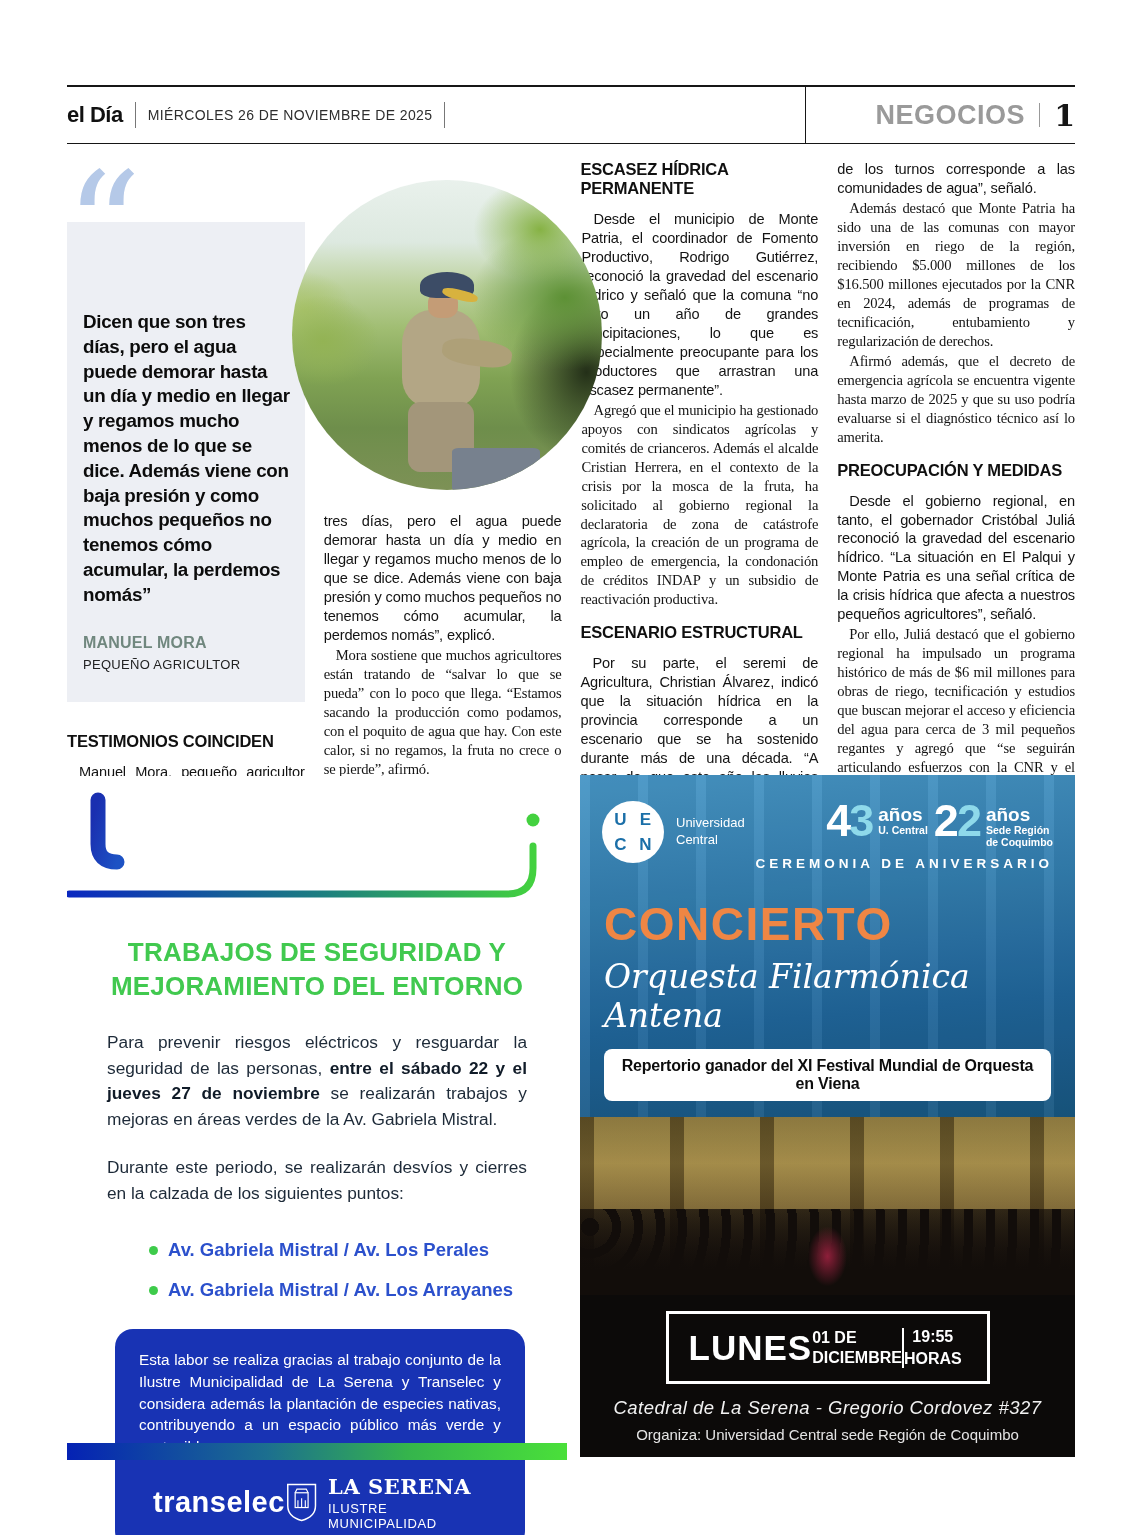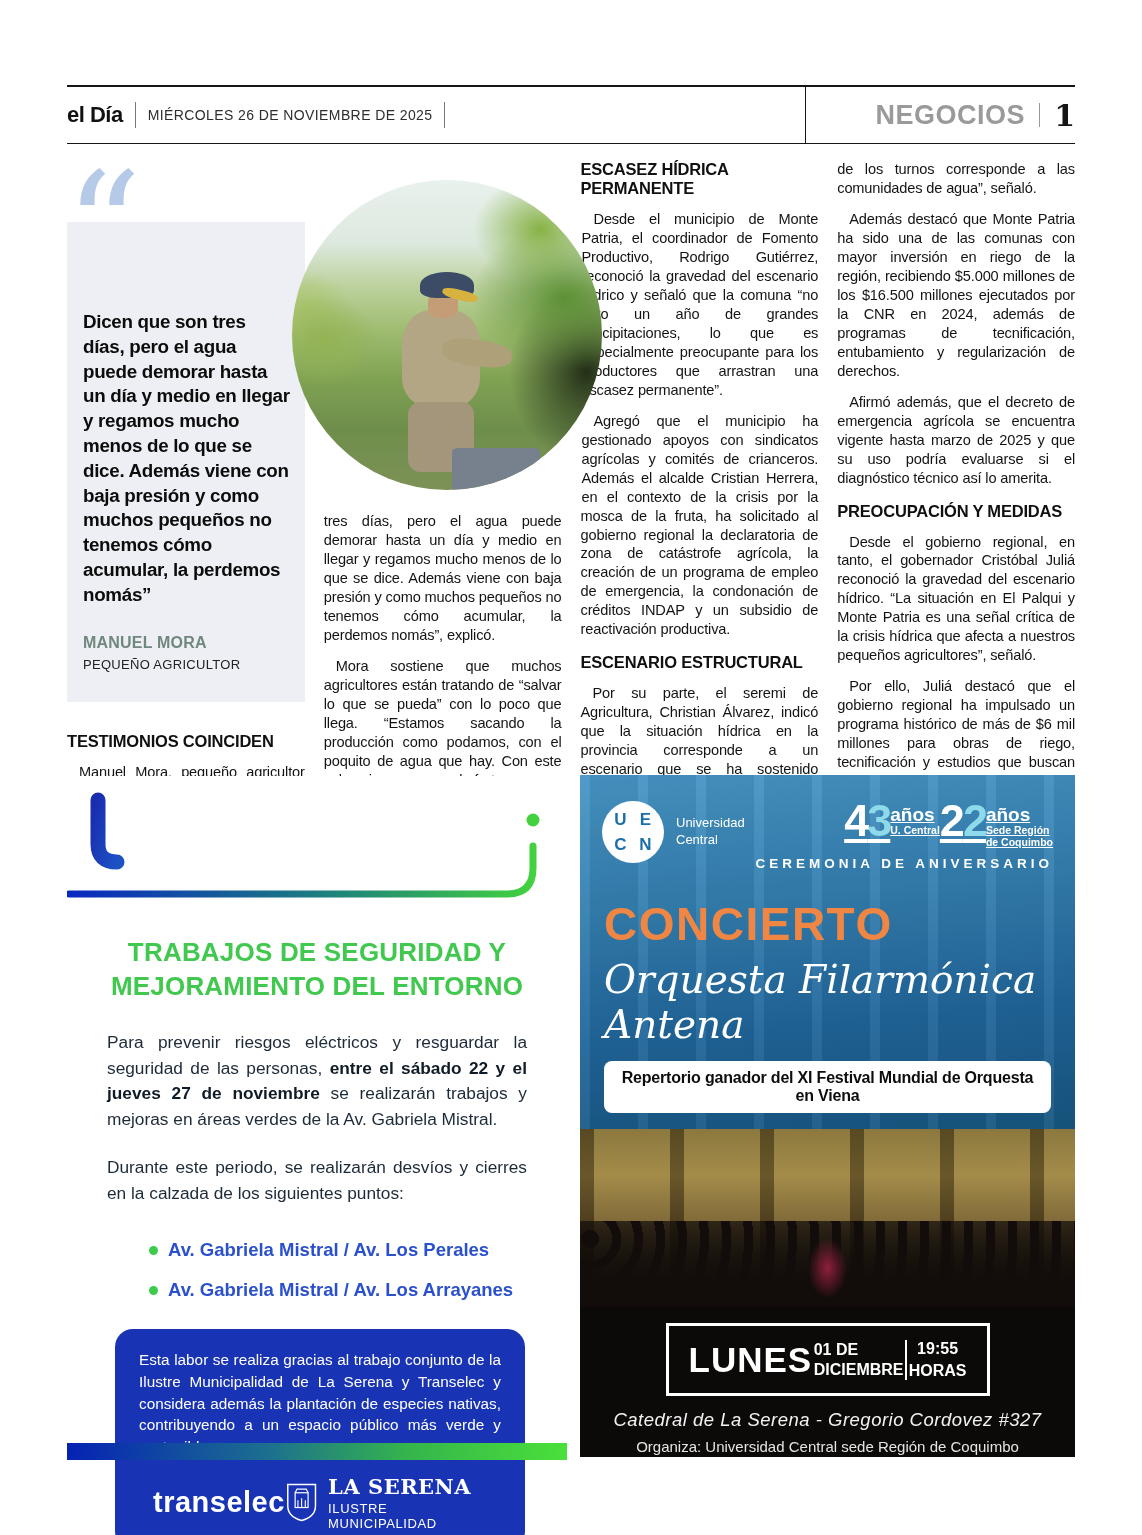--- a/index.html
+++ b/index.html
@@ -26,21 +26,21 @@
   .mast-bar2{width:1px;height:24px;background:#999;}
 
   
   .article{
     position:absolute;left:67px;top:160px;width:1008px;height:616px;
     display:grid;grid-template-columns:repeat(4,1fr);column-gap:19px;overflow:hidden;
   }
   .colhead{font-size:16.5px;font-weight:bold;letter-spacing:-0.2px;margin:0 0 12px 0;color:#101010;}
   .bodytext{font-size:14.6px;line-height:1.3;text-align:justify;letter-spacing:-0.15px;color:#131313;margin:0;}
   .bodytext.indent{text-indent:12px;}
-  .bodytext + .bodytext{margin-top:12px;}
+  .bodytext + .bodytext{margin-top:1px;font-family:Liberation Serif, serif;}
   .mt{margin-top:14px;}
 
   
   .quote-wrap{position:relative;margin-top:62px;}
   .quote-card{background:#edeff4;padding:88px 14px 30px 16px;}
   .quote-mark{
     position:absolute;top:-62px;left:-2px;font-family:"DejaVu Serif",serif;
     font-size:150px;line-height:0.9;color:#b5c9e8;letter-spacing:-6px;height:120px;overflow:hidden;
   }
   .quote-text{font-size:18.8px;font-weight:bold;line-height:1.32;letter-spacing:-0.3px;color:#0c0c0c;margin:0;}
@@ -108,50 +108,50 @@
   }
   .cz-toprow{display:flex;align-items:flex-start;justify-content:space-between;}
   .ucen{display:flex;align-items:center;gap:12px;}
   .ucen-circle{
     width:62px;height:62px;border-radius:50%;background:#fff;color:#1b6fa8;
     display:grid;grid-template-columns:1fr 1fr;place-items:center;
     font-weight:bold;font-size:17px;line-height:1;padding:6px;box-sizing:border-box;
   }
   .ucen-name{font-size:13px;line-height:1.3;}
   .years{text-align:right;}
-  .years-row{display:flex;justify-content:flex-end;align-items:flex-start;text-decoration:underline;}
+  .years-row{display:flex;justify-content:flex-end;align-items:flex-start;gap:6px;}
   .yr-num{font-size:45px;font-weight:bold;line-height:0.9;letter-spacing:-2px;}
   .yr-num .alt{color:#8ed9ea;}
   .yr-lab{text-align:left;margin-top:4px;}
   .yr-lab .big{font-size:19px;font-weight:bold;line-height:1;}
   .yr-lab .small{font-size:10.5px;font-weight:bold;line-height:1.15;}
   .ceremony{margin-top:8px;font-size:13.5px;font-weight:bold;letter-spacing:4px;text-align:right;}
   .concierto{margin:26px 0 0 2px;font-size:46px;font-weight:bold;color:#ef8644;letter-spacing:1.5px;}
-  .orquesta{margin:6px 0 0 2px;font-family:"DejaVu Serif",serif;font-style:italic;font-size:39px;color:#fff;}
+  .orquesta{margin:6px 0 0 2px;font-family:"DejaVu Serif",serif;font-style:italic;font-size:33px;color:#fff;}
   .banner{
     margin:14px 2px 4px 2px;background:#fff;color:#0d0d0d;border-radius:8px;
     padding:8px 10px;font-size:16px;font-weight:bold;text-align:center;letter-spacing:-0.2px;
   }
   .cz-photo{
     height:178px;position:relative;flex:0 0 auto;
     background:
       repeating-linear-gradient(90deg,rgba(20,12,4,0.35) 0 14px,rgba(255,225,150,0.12) 14px 90px),
       linear-gradient(180deg,#7c6a33 0%,#97803f 26%,#6f5a2c 52%,#352817 74%,#15100b 100%);
   }
   .cz-sil{
     position:absolute;left:0;right:0;bottom:0;height:86px;
     background:
       radial-gradient(26px 40px at 50% 55%, #8e1f3a 0%, rgba(142,31,58,0) 75%),
       repeating-radial-gradient(circle at 10px 18px, #120d0a 0 9px, rgba(18,13,10,0.65) 9px 22px),
       linear-gradient(180deg,rgba(16,11,8,0.2) 0%,#120d0a 70%);
   }
   .cz-dark{flex:1;display:flex;flex-direction:column;align-items:center;padding-top:16px;color:#fff;}
   .datebox{
     width:324px;border:3px solid #fff;display:flex;align-items:center;
-    justify-content:space-between;padding:12px 20px;box-sizing:border-box;
+    justify-content:flex-start;padding:12px 20px;box-sizing:border-box;
   }
   .db-day{font-size:35px;font-weight:bold;letter-spacing:1px;}
   .db-date{font-size:16px;font-weight:bold;line-height:1.25;}
   .db-sep{width:2px;height:40px;background:#fff;}
   .db-time{font-size:16px;font-weight:bold;line-height:1.35;text-align:center;}
   .venue{margin-top:13px;font-style:italic;font-size:18.5px;letter-spacing:0.5px;color:#f2f2f2;}
   .organizer{margin-top:7px;font-size:15px;color:#e4e4e4;}
 </style>
 </head>
 <body>

